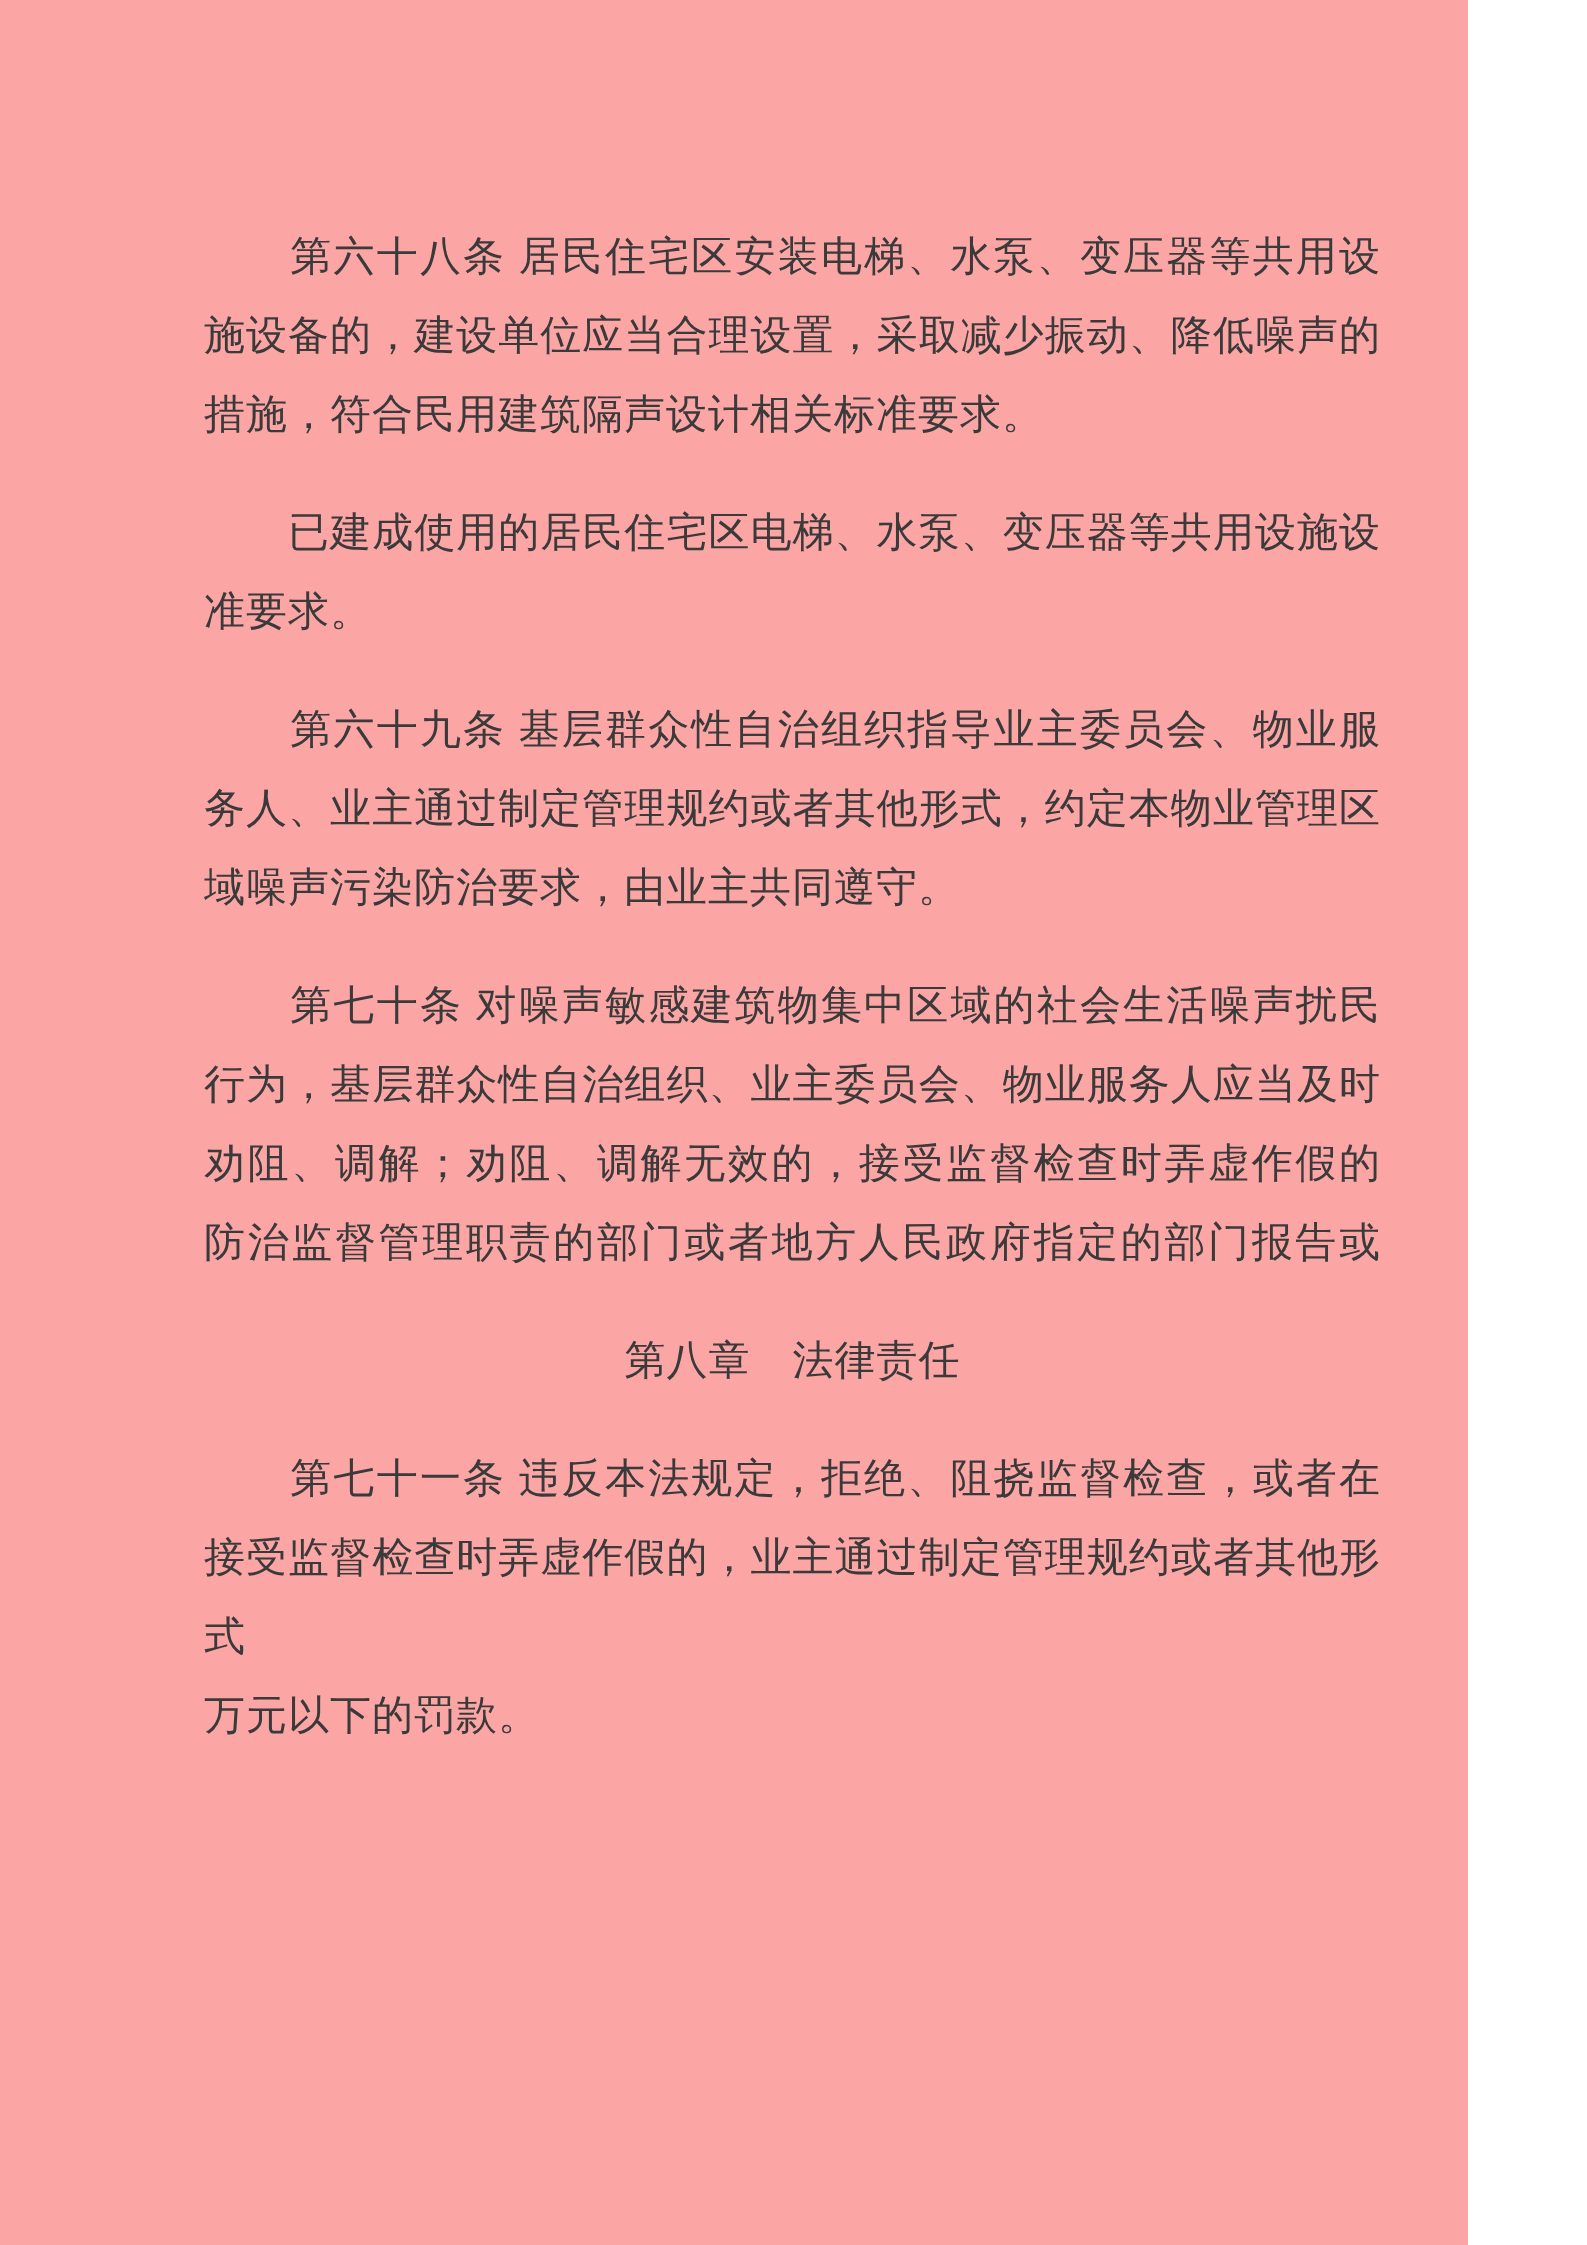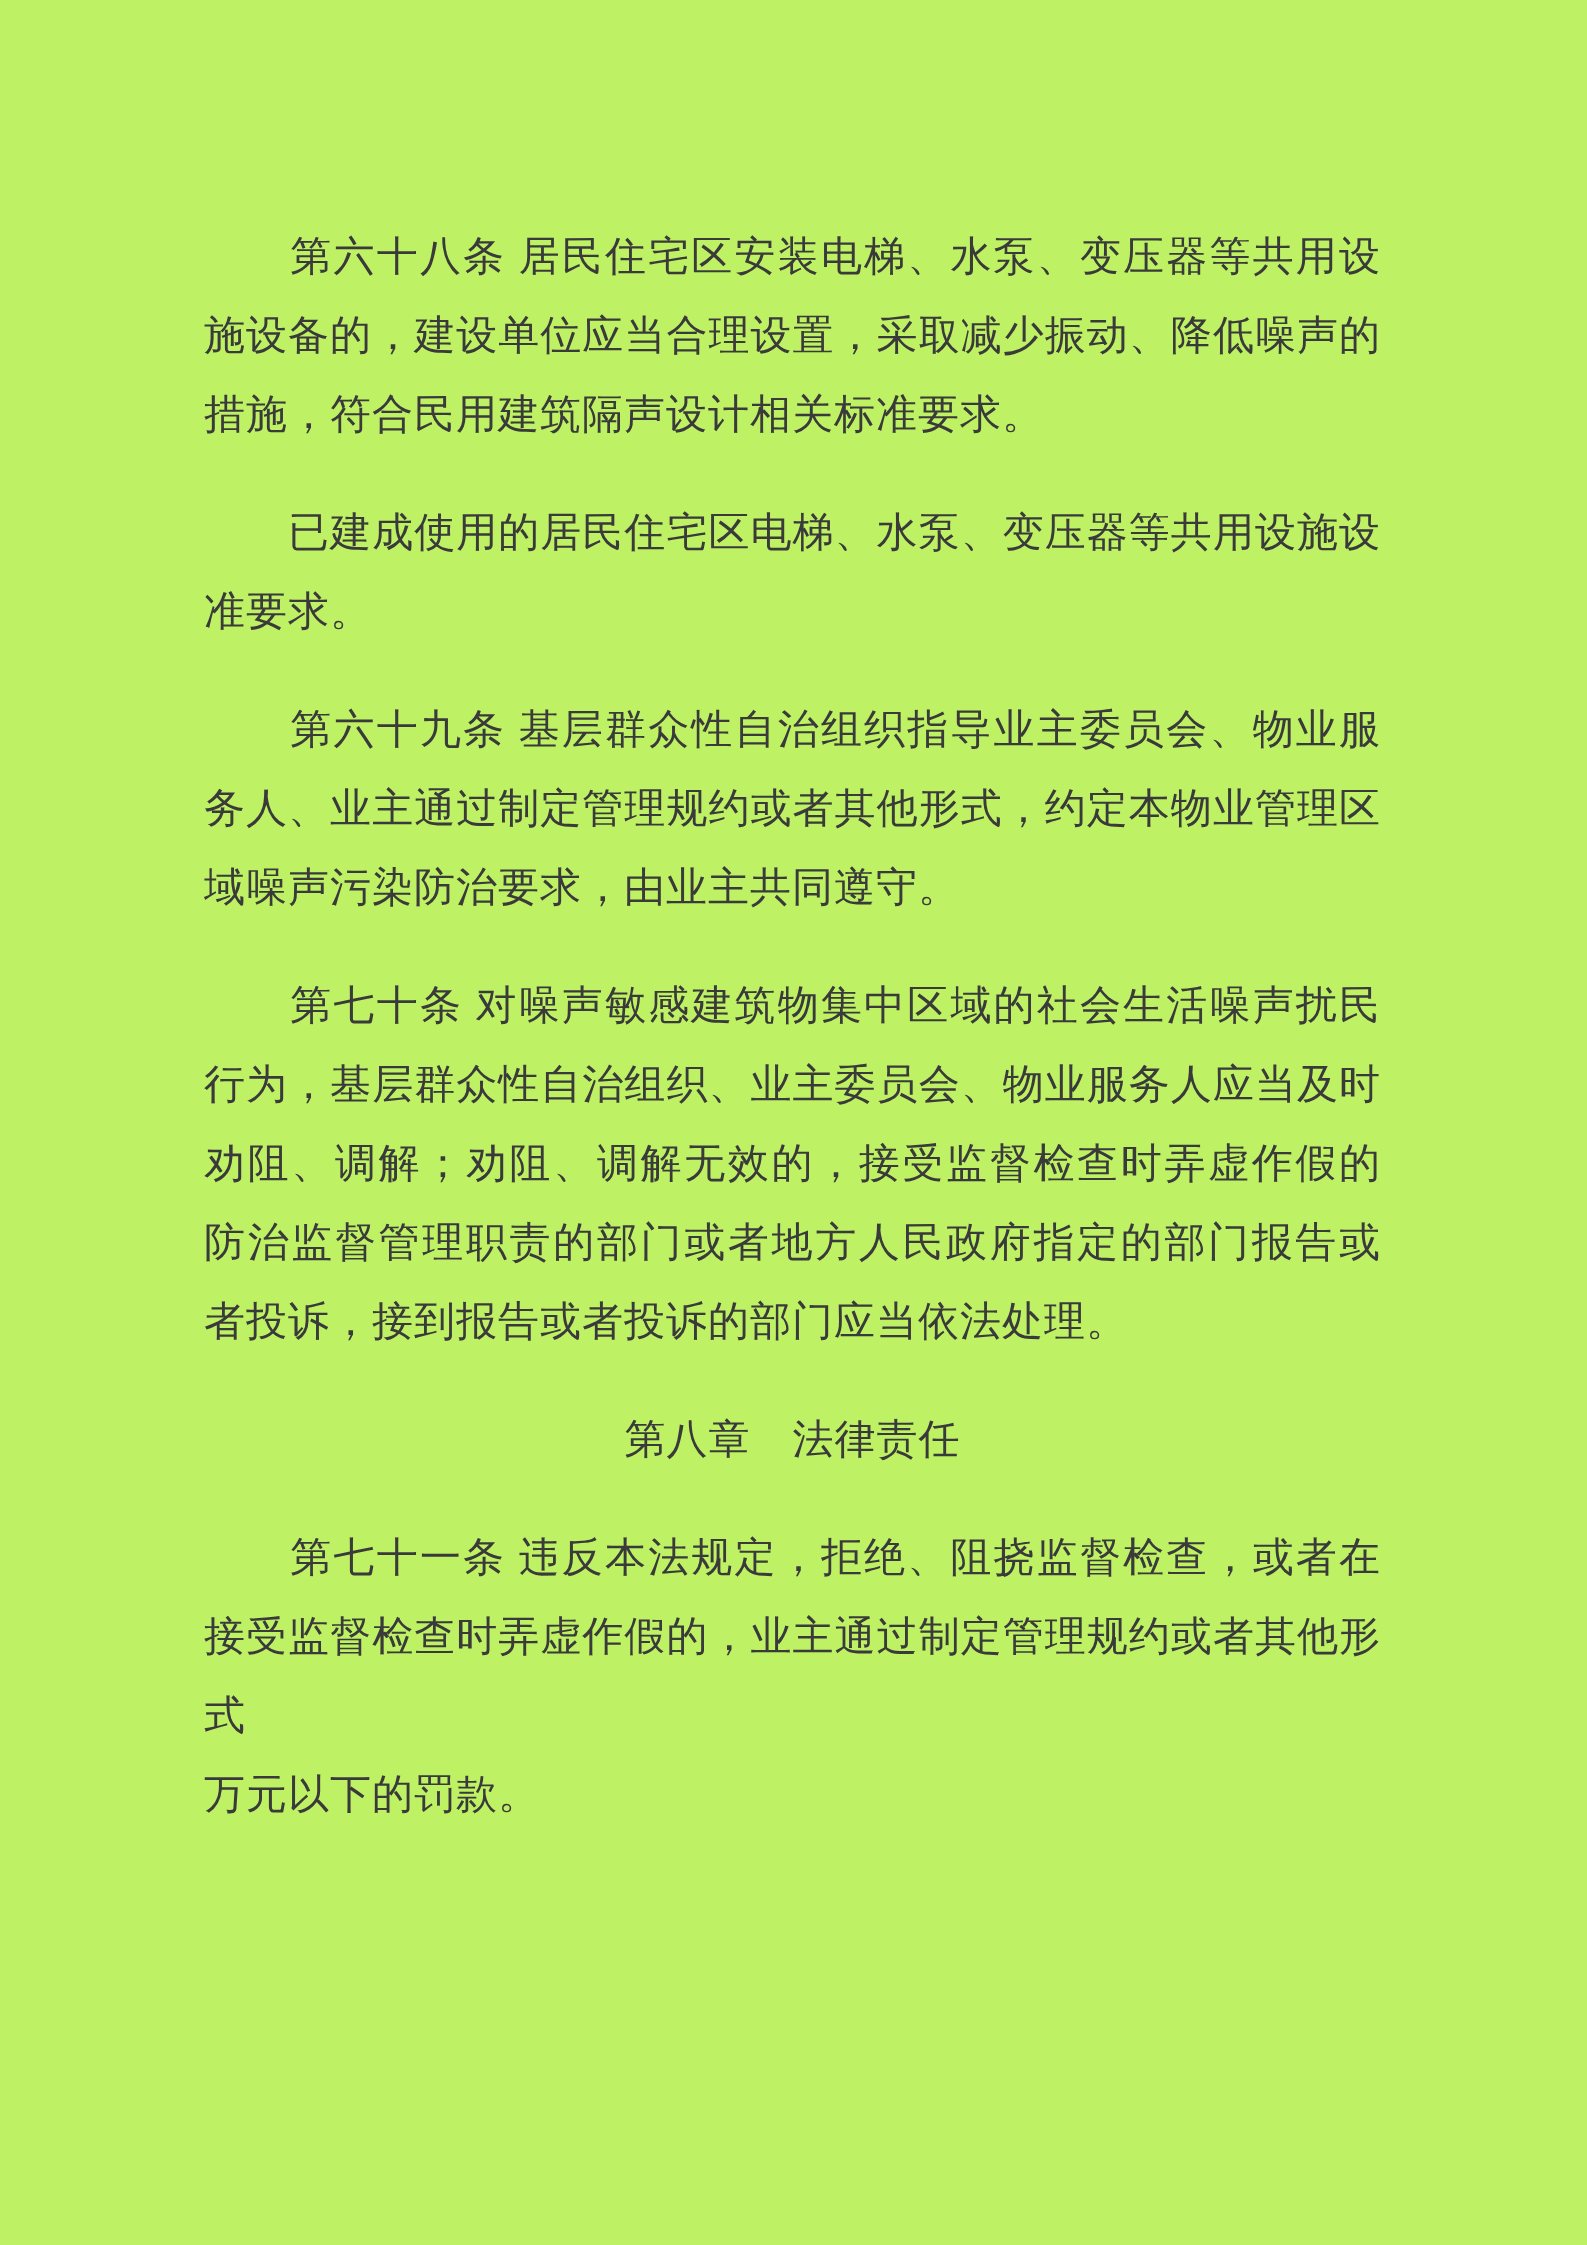--- a/index.html
+++ b/index.html
@@ -2,23 +2,23 @@
 <html><head>
 <meta charset="utf-8">
 <style>
   html, body {
     margin: 0;
     padding: 0;
     background: #ffffff;
   }
   .page {
     position: relative;
-    width: 1587px;
+    width: 1468px;
     height: 2245px;
-    background: #bef264;
+    background: #fca5a5;
     overflow: hidden;
   }
   .textblock {
     position: absolute;
     left: 204px;
     top: 217px;
     width: 1177px;
     font-family: "Liberation Serif", serif;
     font-size: 41px;
     letter-spacing: 1px;
@@ -59,21 +59,20 @@
       <div class="para">
         <div class="line">　　第六十九条 基层群众性自治组织指导业主委员会、物业服</div>
         <div class="line">务人、业主通过制定管理规约或者其他形式，约定本物业管理区</div>
         <div class="line last">域噪声污染防治要求，由业主共同遵守。</div>
       </div>
       <div class="para">
         <div class="line">　　第七十条 对噪声敏感建筑物集中区域的社会生活噪声扰民</div>
         <div class="line">行为，基层群众性自治组织、业主委员会、物业服务人应当及时</div>
         <div class="line">劝阻、调解；劝阻、调解无效的，接受监督检查时弄虚作假的</div>
         <div class="line">防治监督管理职责的部门或者地方人民政府指定的部门报告或</div>
-        <div class="line last">者投诉，接到报告或者投诉的部门应当依法处理。</div>
       </div>
       <div class="para heading">
         <div class="line last">第八章　法律责任</div>
       </div>
       <div class="para">
         <div class="line">　　第七十一条 违反本法规定，拒绝、阻挠监督检查，或者在</div>
         <div class="line">接受监督检查时弄虚作假的，业主通过制定管理规约或者其他形式</div>
         <div class="line last">万元以下的罚款。</div>
       </div>
     </div>

